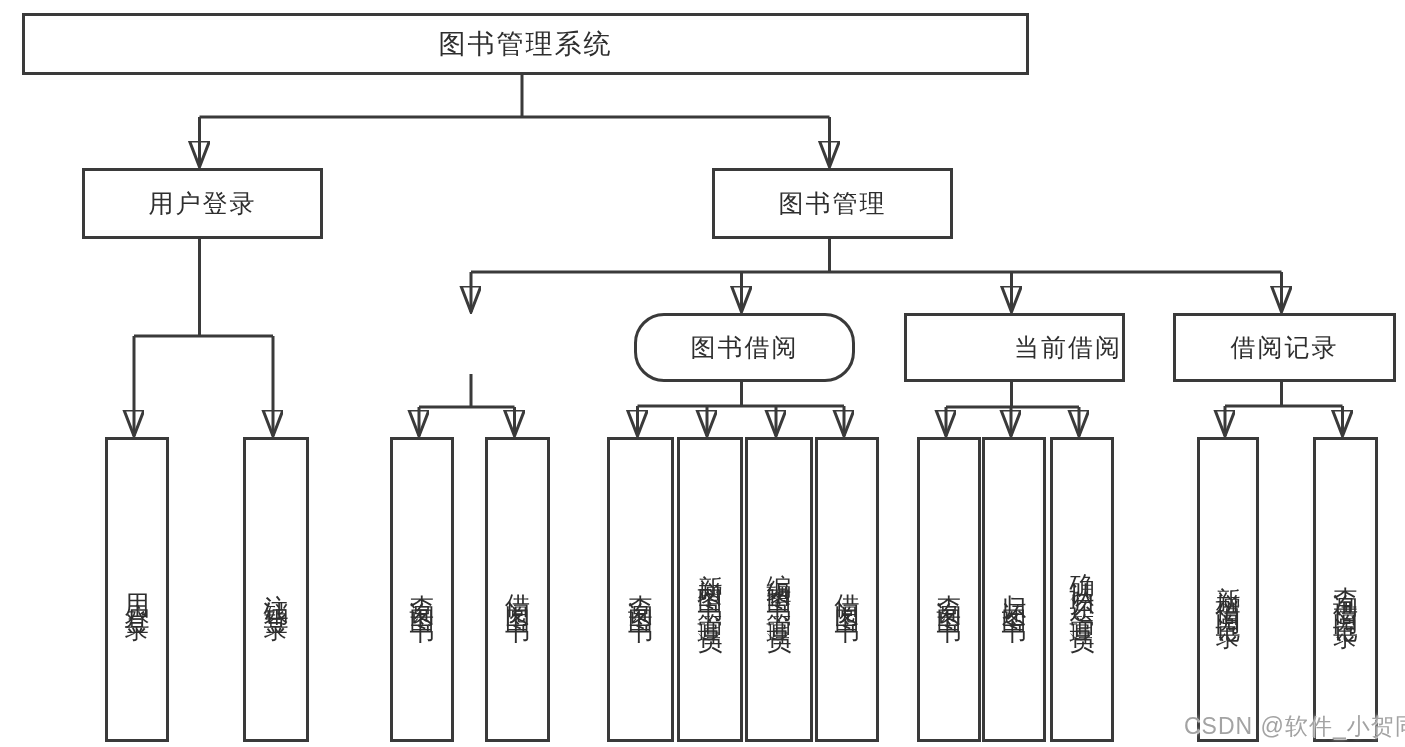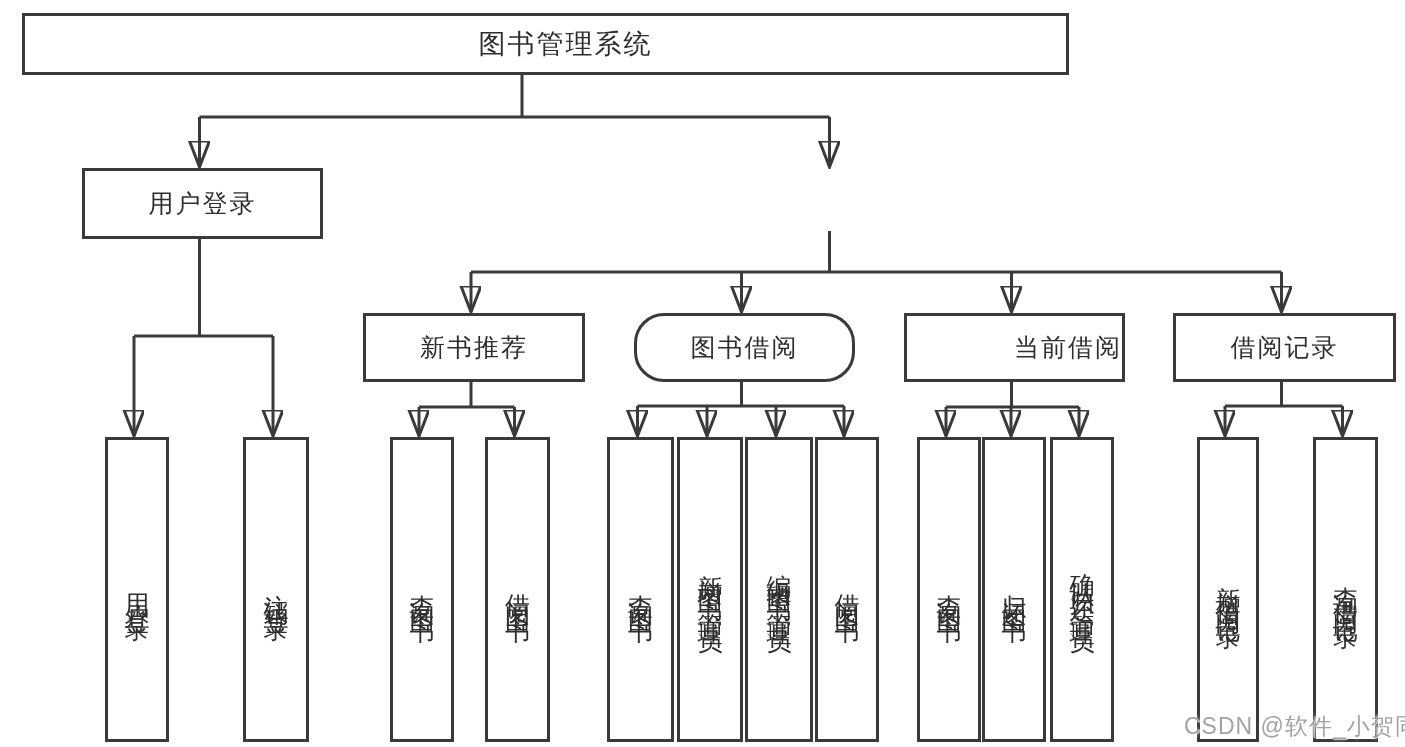--- a/index.html
+++ b/index.html
@@ -17,21 +17,21 @@
     position: absolute;
     background: #ffffff;
     border: 3px solid #3a3a3a;
     display: flex;
     align-items: center;
     justify-content: center;
     color: #2e2e2e;
   }
   .node .label { white-space: nowrap; }
   .hnode { font-size: 25px; letter-spacing: 2px; }
-  .rootnode { font-size: 27px; padding-left: 40px; }
+  .rootnode { font-size: 27px; }
   .vnode .label {
     writing-mode: vertical-rl;
     text-orientation: mixed;
     font-size: 25px;
     letter-spacing: 8px;
     line-height: 1;
   }
   .watermark {
     position: absolute;
     left: 1184px;
@@ -103,24 +103,24 @@
     </g>
   </svg>
 
   <div class="node hnode rootnode" style="left:22px; top:13px; width:1001px; height:56px;">
     <span class="label">图书管理系统</span>
   </div>
 
   <div class="node hnode" style="left:82px; top:168px; width:235px; height:65px;">
     <span class="label">用户登录</span>
   </div>
+  <div class="node hnode" style="left:712px; top:168px; width:235px; height:65px;">
+    <span class="label">图书管理</span>
+  </div>
 
-  <div class="node hnode" style="left:363px; top:313px; width:216px; height:63px;">
-    <span class="label">新书推荐</span>
-  </div>
   <div class="node hnode" style="left:634px; top:313px; width:215px; height:63px;border-radius:30px;">
     <span class="label">图书借阅</span>
   </div>
   <div class="node hnode" style="left:904px; top:313px; width:215px; height:63px;justify-content:flex-end;">
     <span class="label">当前借阅</span>
   </div>
   <div class="node hnode" style="left:1173px; top:313px; width:217px; height:63px;">
     <span class="label">借阅记录</span>
   </div>
 

